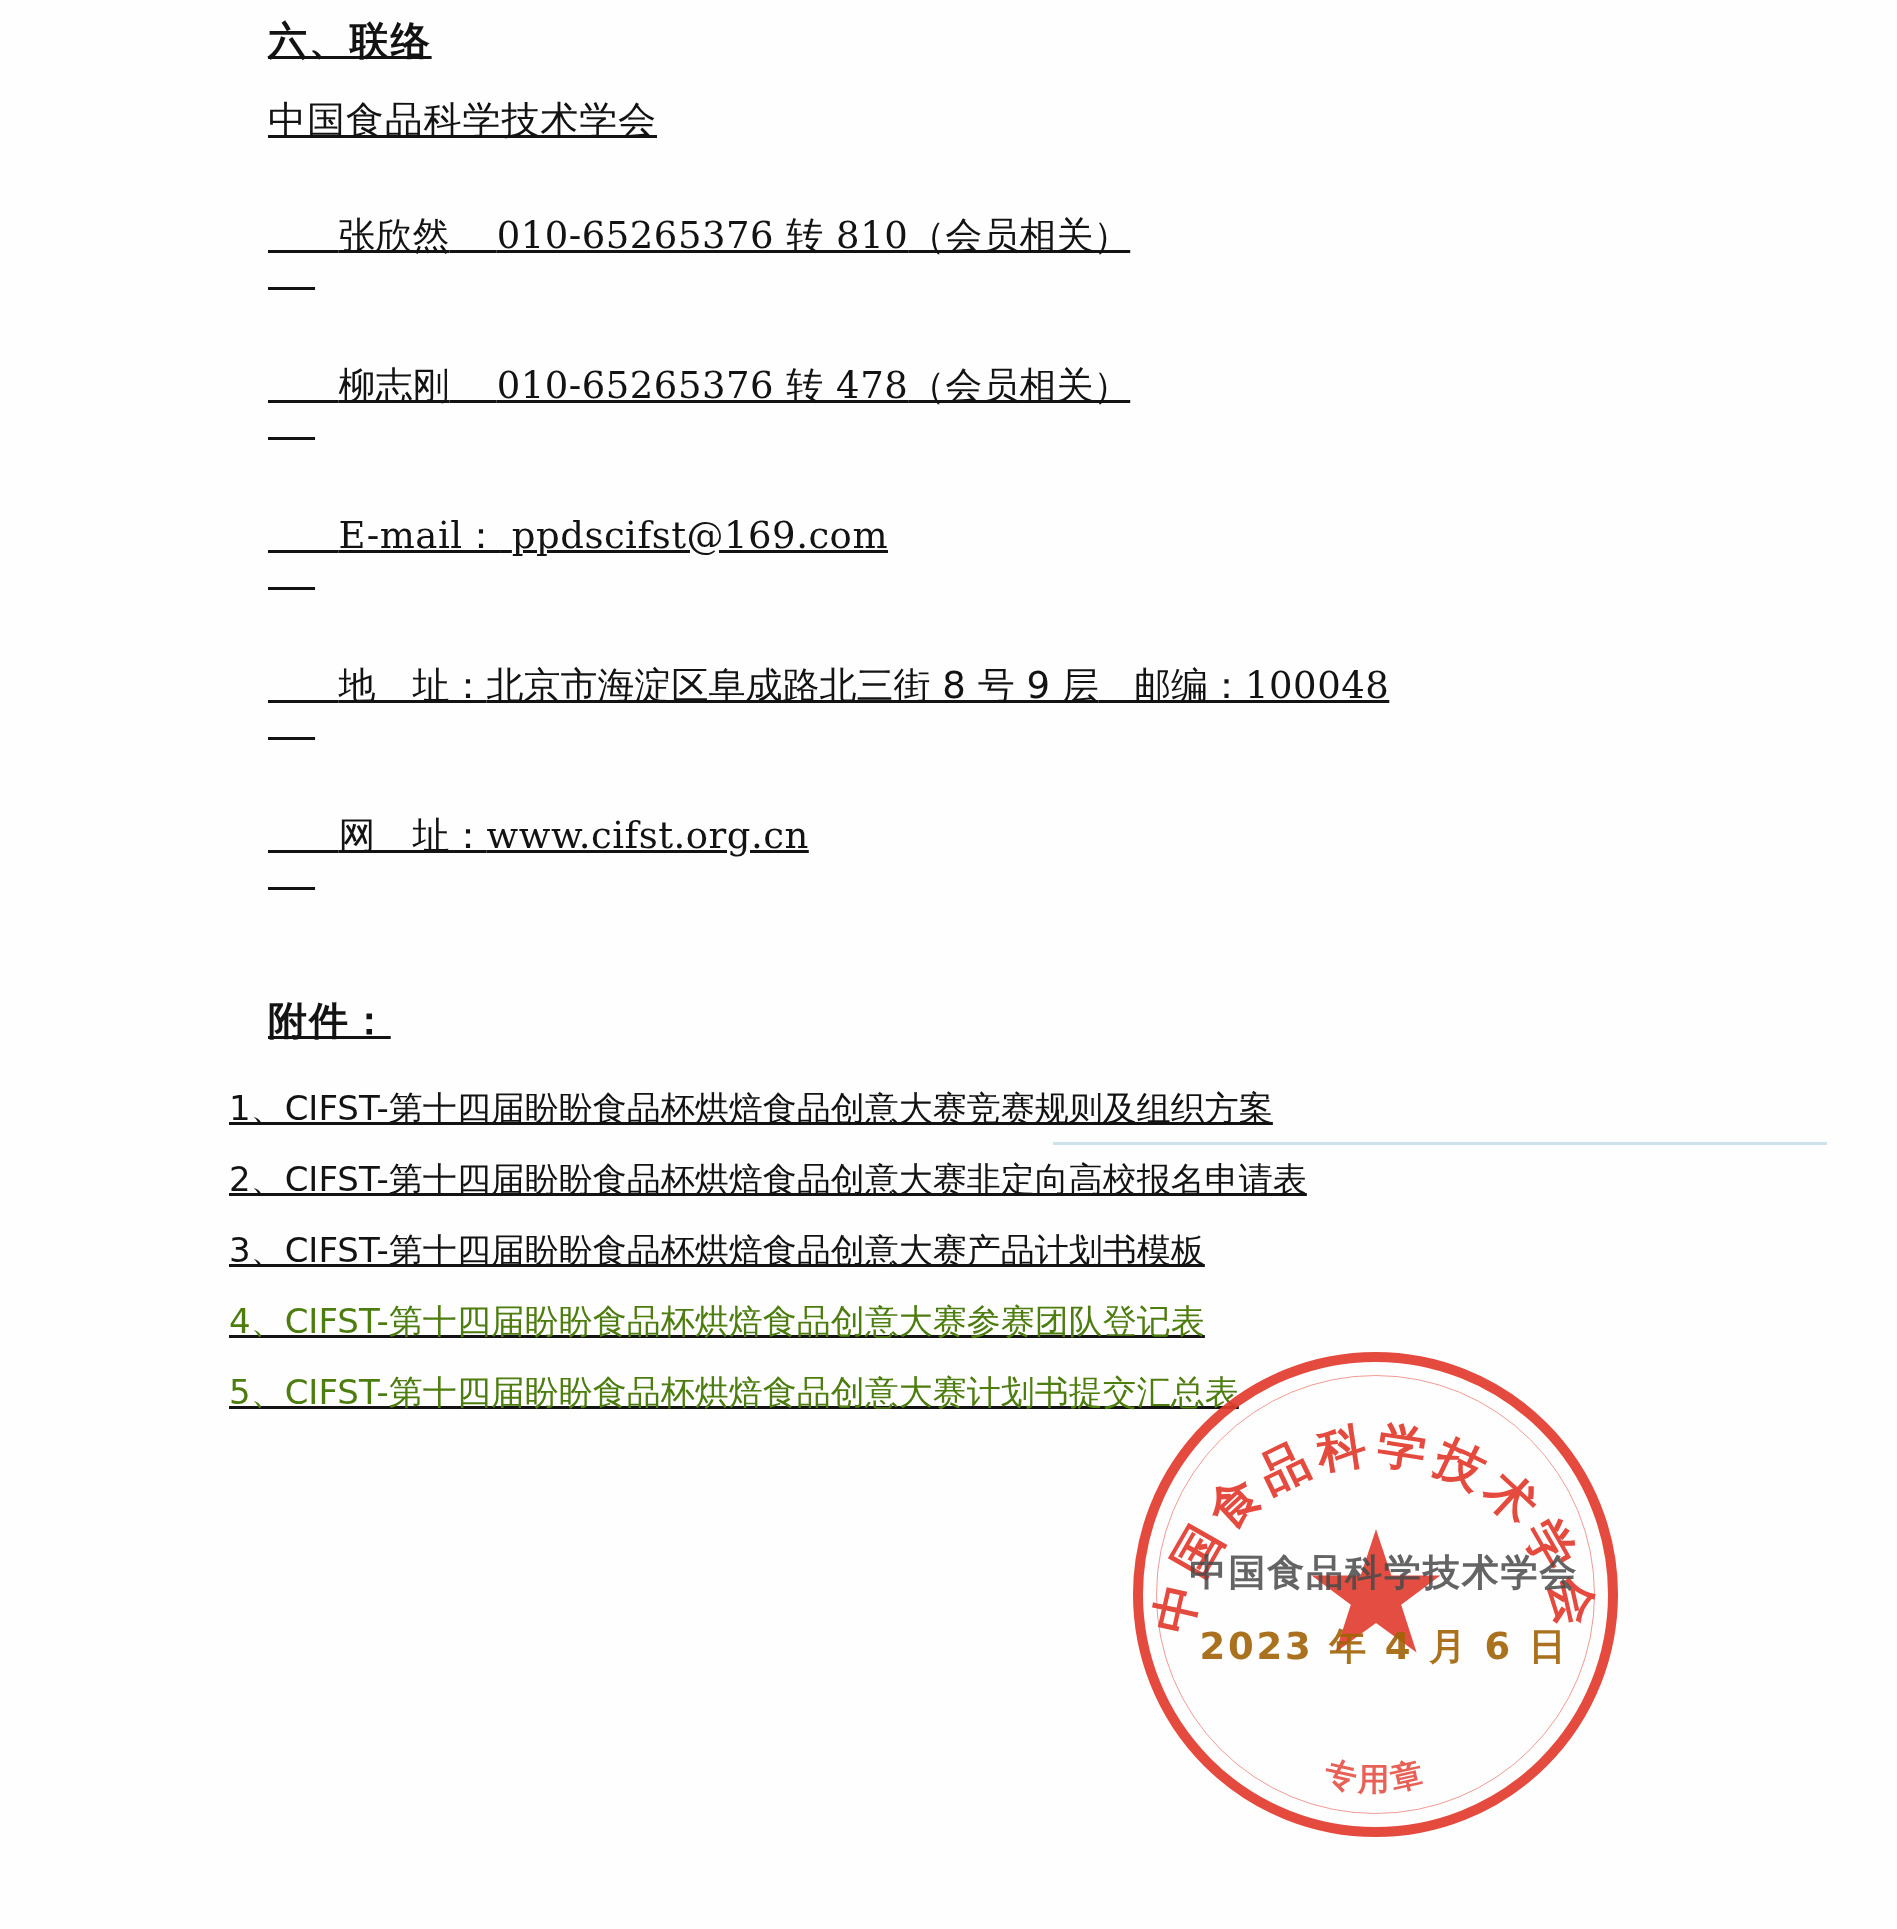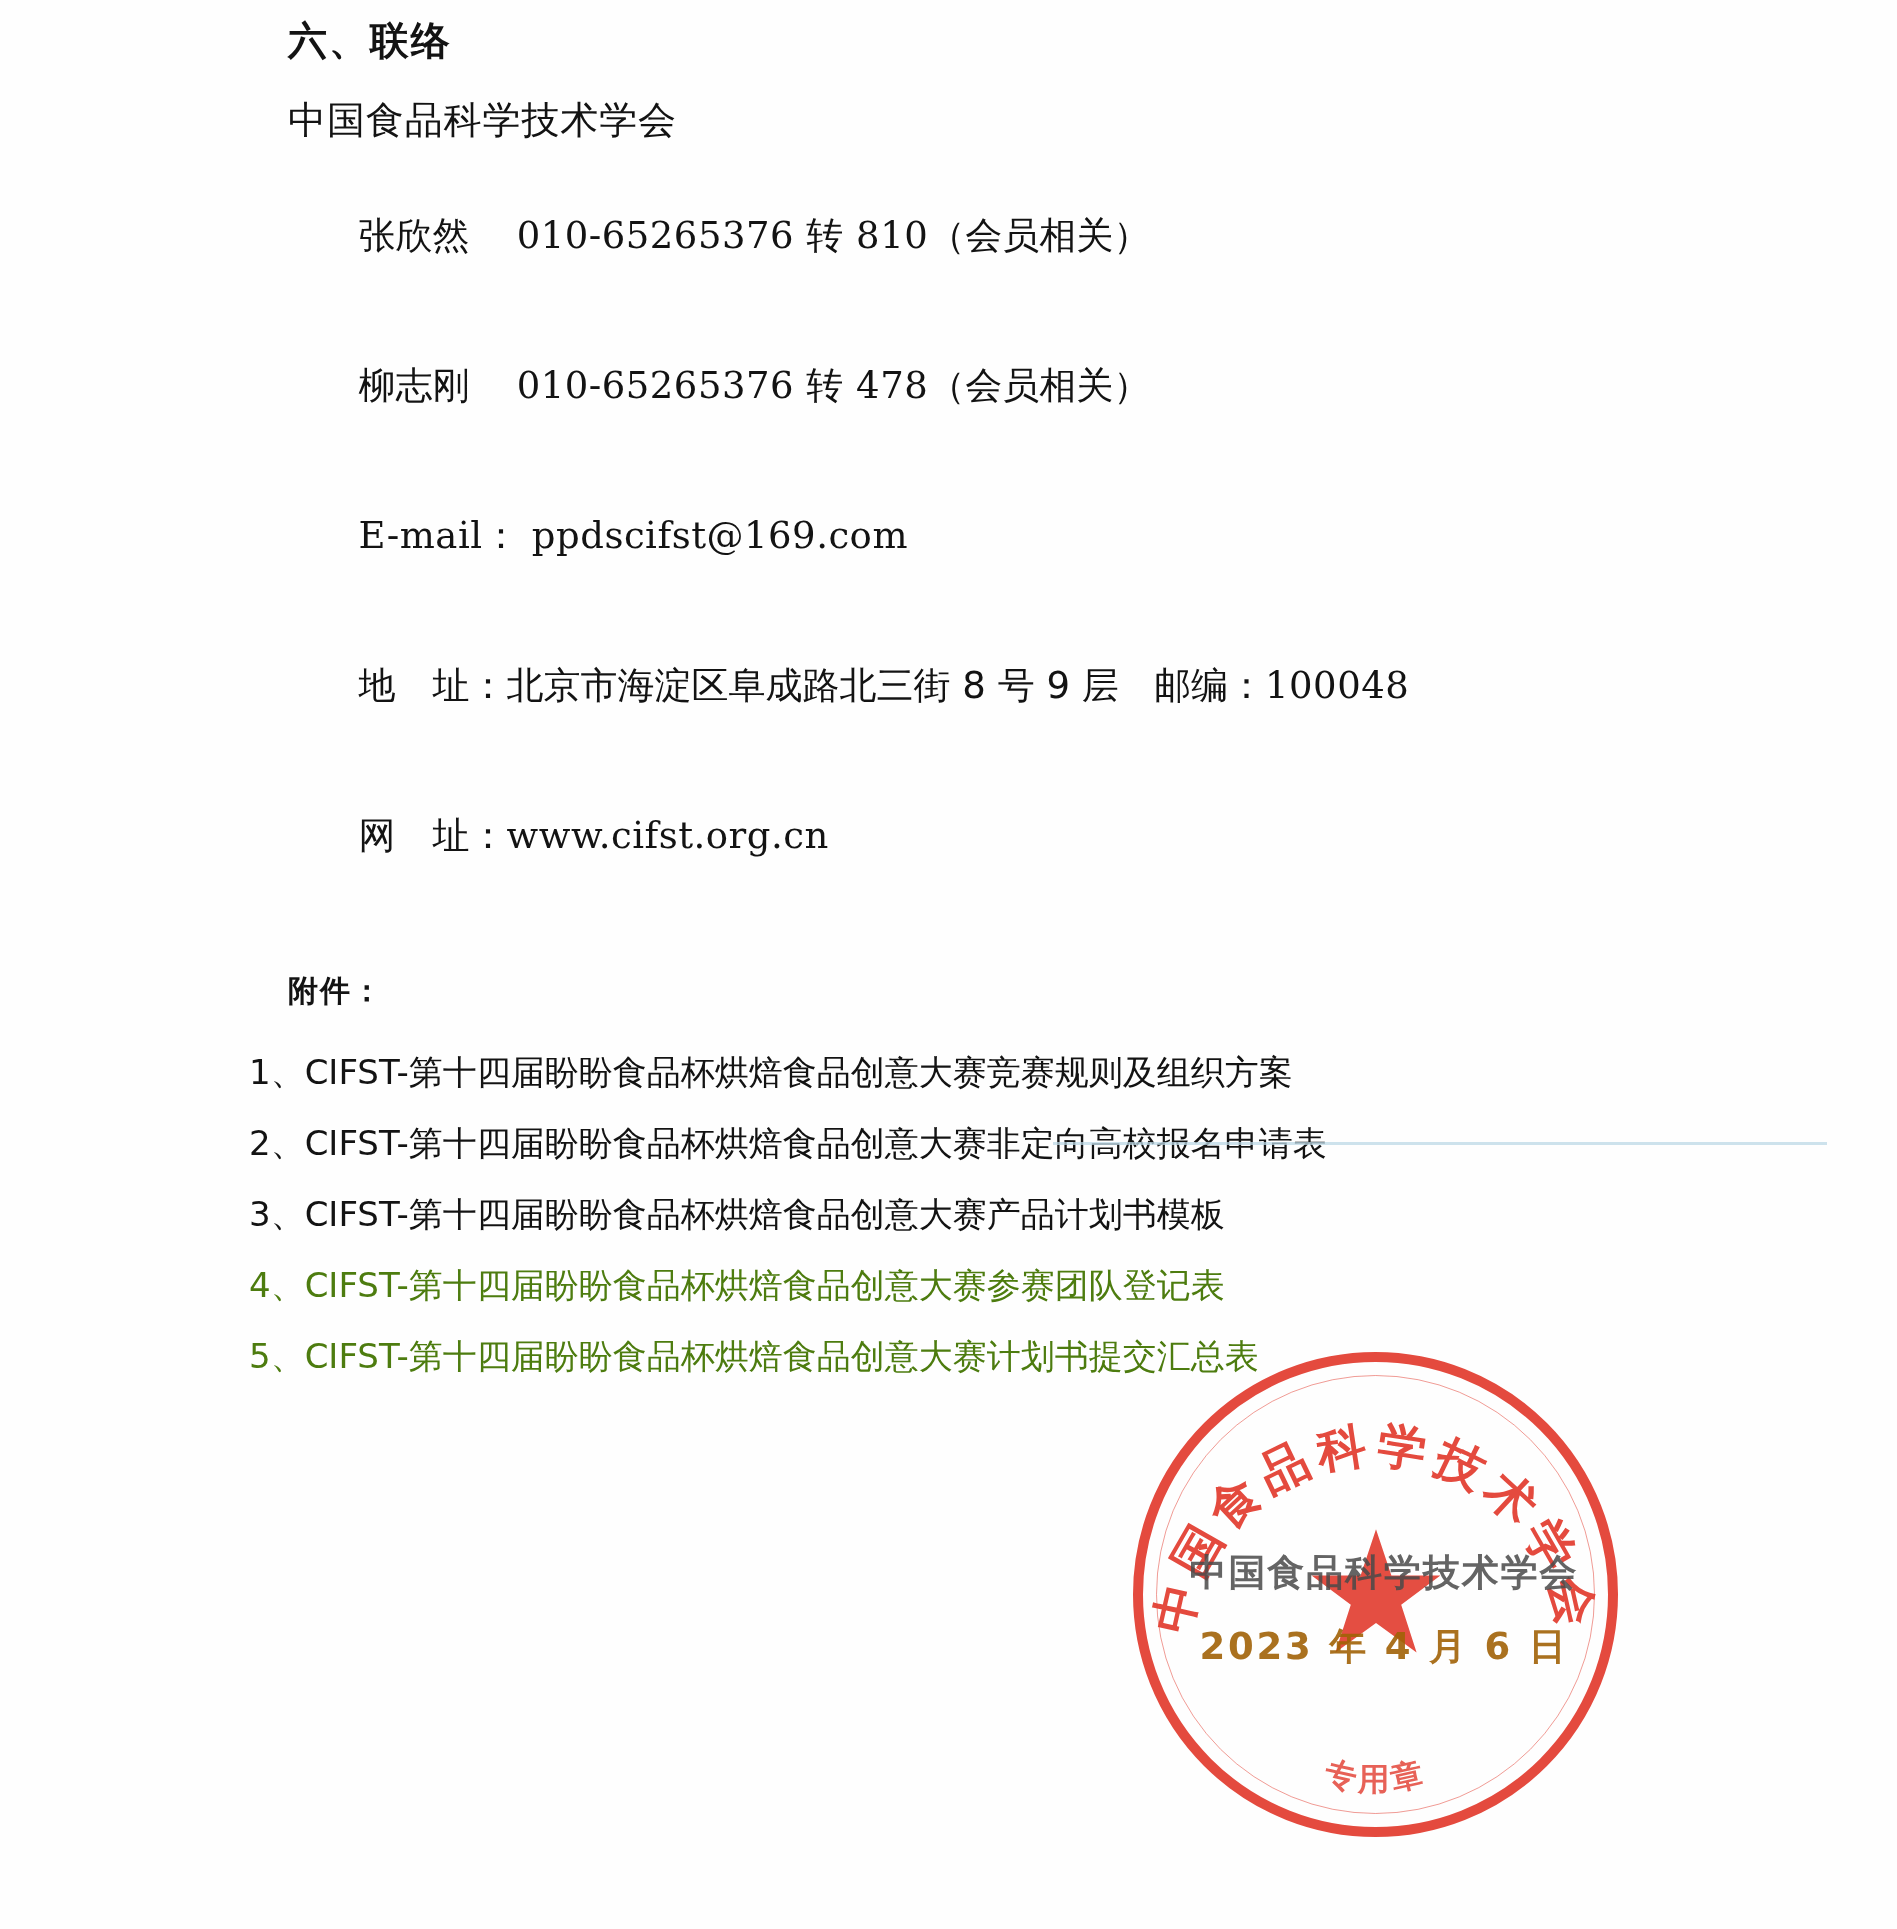--- a/index.html
+++ b/index.html
@@ -15,23 +15,24 @@
     color: #131313;
     overflow: hidden;
   }
   .page {
     position: absolute;
     inset: 0;
     background: #fefefe;
   }
   .content {
     position: absolute;
-    left: 288px;
+    left: 268px;
     top: 20.5px;
     width: 1510px;
+    text-decoration: underline;
   }
 
   
   .sec-head {
     font-size: 39px;
     font-weight: bold;
     letter-spacing: 1.9px;
     line-height: 1.0;
     margin-bottom: 41px;
     font-family: "DejaVu Sans", "Liberation Sans", sans-serif;
@@ -56,24 +57,24 @@
     font-family: "DejaVu Sans", "Liberation Sans", sans-serif;
     font-size: 37px;
   }
   .mono {
     font-family: "DejaVu Serif", "Liberation Serif", serif;
     letter-spacing: 0.5px;
   }
 
   
   .attach-title {
-    font-size: 30px;
+    font-size: 39px;
     font-weight: bold;
     letter-spacing: 1.9px;
-    margin-top: 80px;
+    margin-top: 103px;
     margin-bottom: 43px;
     font-family: "DejaVu Sans", "Liberation Sans", sans-serif;
   }
   .attach-item {
     font-size: 34px;
     line-height: 1.0;
     margin-bottom: 37px;
     white-space: nowrap;
     font-family: "DejaVu Sans", "Liberation Sans", sans-serif;
     margin-left: -39px;

